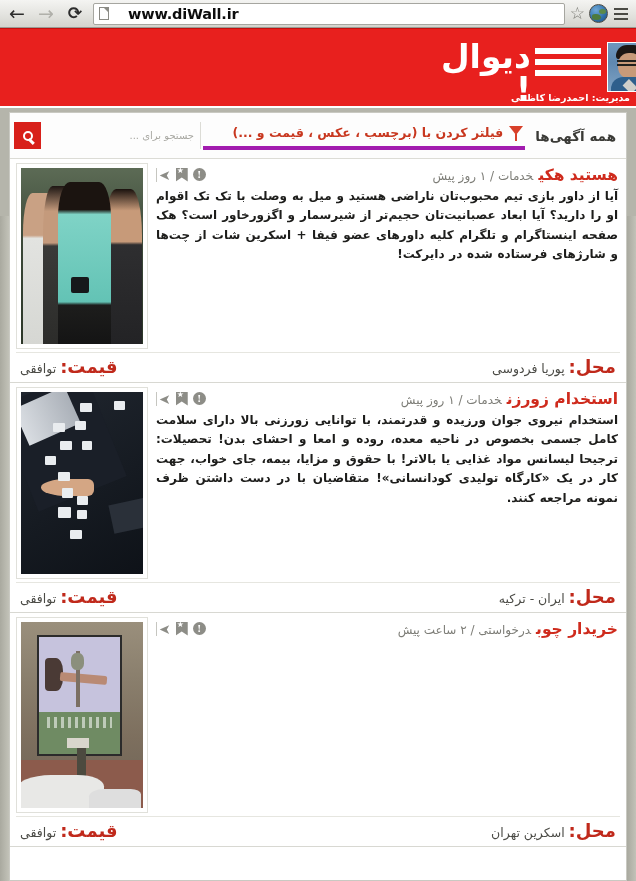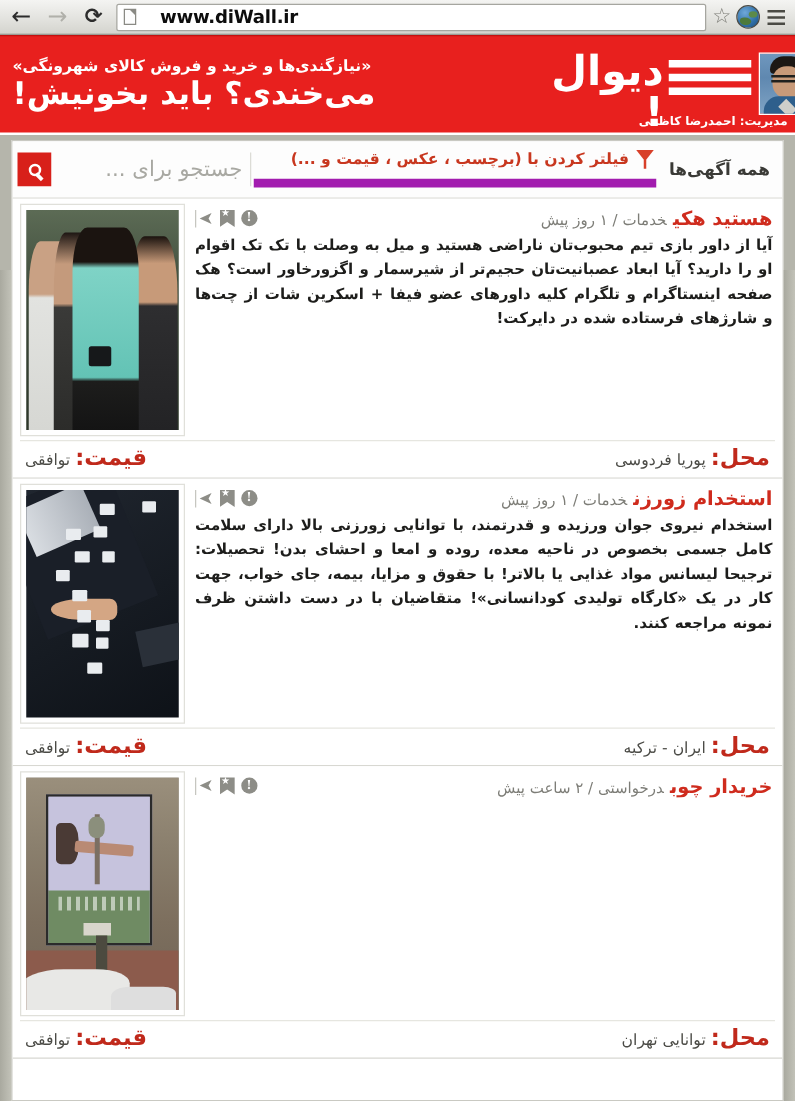--- a/index.html
+++ b/index.html
@@ -225,23 +225,23 @@
     flex: none;
     display: flex; align-items: center;
     padding: 0 10px 0 8px;
     font-size: 13.5px;
     font-weight: bold;
     color: #3a3a36;
     white-space: nowrap;
   }
   .filter-zone {
     flex: 1;
-    display: flex; align-items: flex-start;
+    display: flex; align-items: center;
     gap: 6px;
-    border-bottom: 7px solid #a21caf;
+    border-bottom: 4px solid #a21caf;
     margin: 6px 2px 8px 2px;
     padding: 0 2px;
     min-width: 0;
   }
   .funnel-icon {
     flex: none;
     width: 14px; height: 16px;
     position: relative;
   }
   .funnel-icon:before {
@@ -264,21 +264,21 @@
   }
   .search-divider { width:1px; background:#dcdcd6; margin:9px 0; flex:none; }
   .search-zone {
     flex: none;
     width: 190px;
     display: flex; align-items: center; gap: 4px;
     padding: 0 6px 0 4px;
   }
   .search-placeholder {
     flex: 1;
-    font-size: 17px;
+    font-size: 10px;
     color: #a8a8a2;
     text-align: right;
     white-space: nowrap;
     overflow: hidden;
   }
   .search-btn {
     flex: none;
     width: 27px; height: 27px;
     background: #d8201a;
     display: flex; align-items: center; justify-content: center;
@@ -545,24 +545,20 @@
           <span class="body"></span>
           <span class="collar"></span>
       </div>
       <div class="brand-lines">
         <i></i>
           <i></i>
           <i></i>
       </div>
       <div class="brand-title">دیوال !</div>
       <div class="brand-manager">مدیریت: احمدرضا کاظمی</div>
-    </div>
-    <div class="banner-slogans">
-      <div class="slogan-small">«نیازگندی‌ها و خرید و فروش کالای شهرونگی»</div>
-      <div class="slogan-big">می‌خندی؟  باید  بخونیش!</div>
     </div>
   </div>
 
   <div class="page-shell">
     <div class="edge-left"></div>
     <div class="edge-right"></div>
 
     <div class="content-card">
 
       <div class="filter-bar">
@@ -697,21 +693,21 @@
               </span>
               <span class="post"></span>
                 <span class="car"></span>
                 <span class="car2"></span>
             </div>
           </div>
         </div>
         <div class="listing-foot">
           <div class="foot-item foot-loc">
             <span class="lbl">محل:</span>
-            <span>توانایی تهران</span>
+            <span>اسکرین تهران</span>
           </div>
           <div class="foot-item foot-price">
             <span class="lbl">قیمت:</span>
             <span>توافقی</span>
           </div>
         </div>
       </div>
 
     </div>
   </div>

